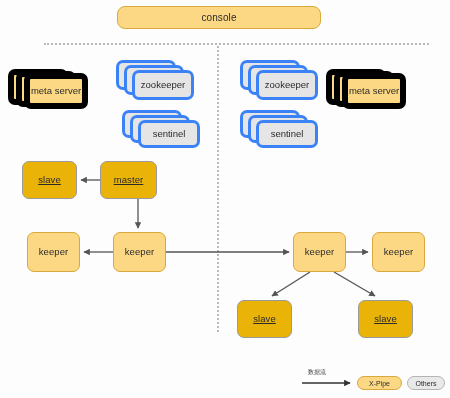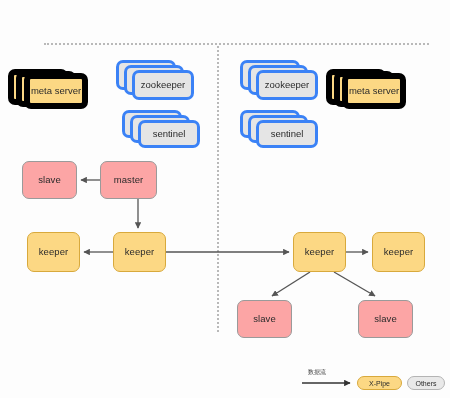--- a/index.html
+++ b/index.html
@@ -33,22 +33,23 @@
     line-height: 1;
     text-align: center;
     letter-spacing: .1px;
     z-index: 6;
   }
   .node.amber {
     background: #fcd884;
     border: 1px solid #d8a93c;
   }
   .node.gray {
-    background: #fca5a5;
+    background: #eab308;
     border: 1px solid #9a9a9a;
+    text-decoration: underline;
   }
 
   
   #console-node {
     left: 117px;
     top: 6px;
     width: 204px;
     height: 23px;
     border-radius: 8px;
     font-size: 10px;
@@ -158,20 +159,21 @@
     width: 38px;
     background: #e9e9e9;
     border: 1px solid #b4b4b4;
   }
 </style>
 </head>
 <body>
 
 <div id="canvas">
 
+  <div class="node amber" id="console-node">console</div>
 
   <div id="h-divider"></div>
   <div id="v-divider"></div>
 
   <div class="stack amber" id="left-meta-stack" style="left:8px; top:69px; width:80px; height:40px;">
     <div class="card" style="left:0px;  top:0px;  width:60px; height:36px;"></div>
     <div class="card" style="left:8px;  top:2px;  width:60px; height:36px;"></div>
     <div class="card" style="left:16px; top:4px; width:64px; height:36px;">meta server</div>
   </div>
 

